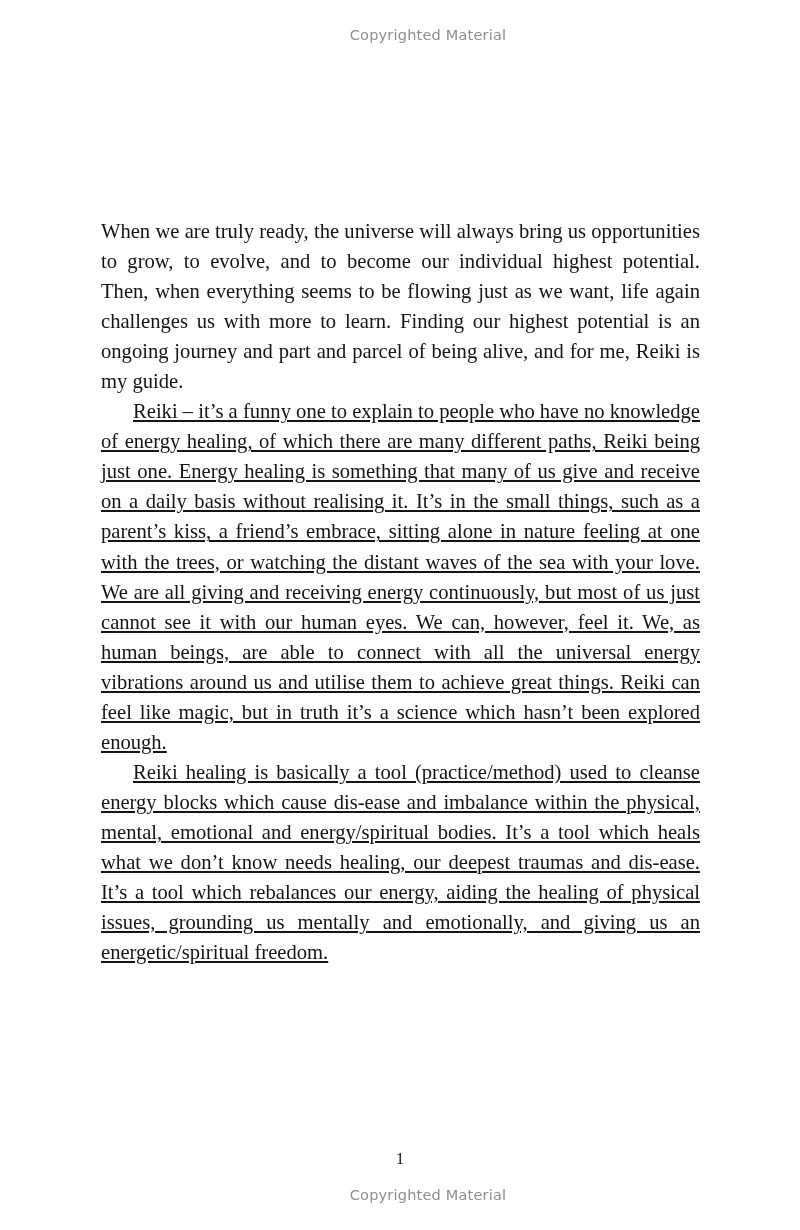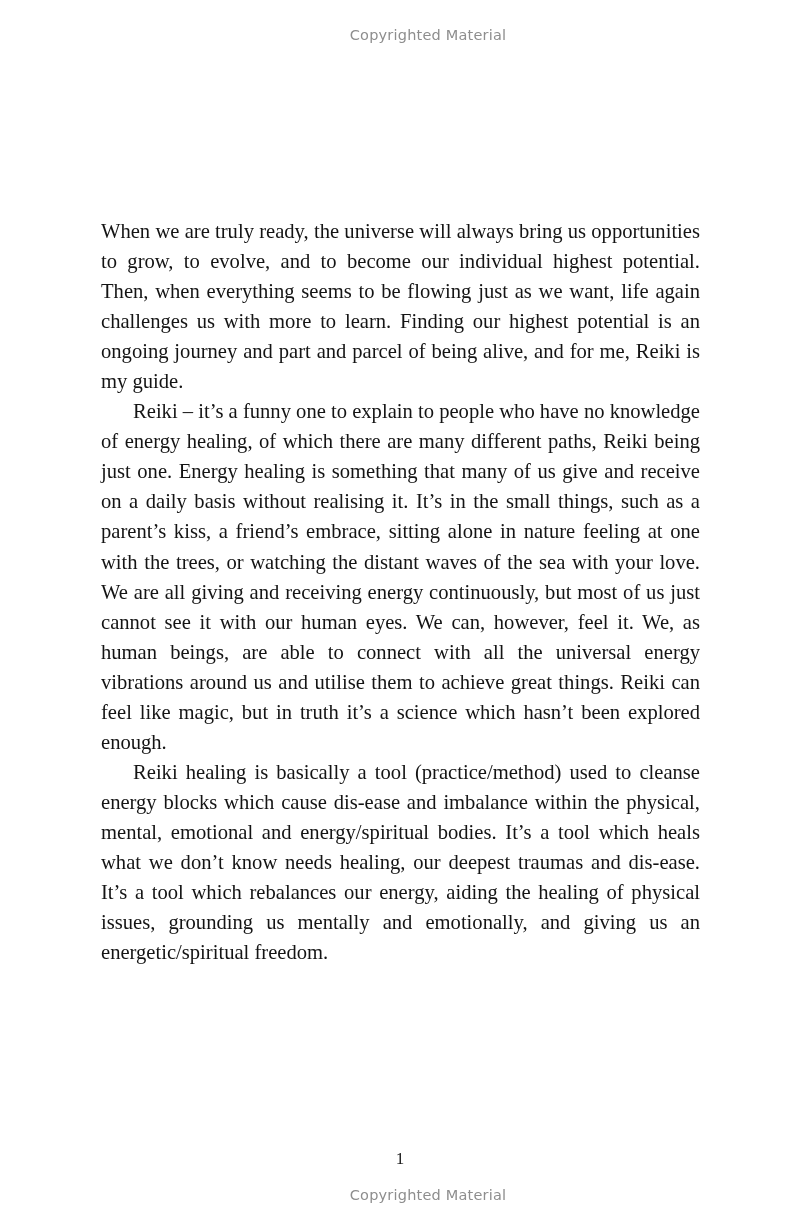--- a/index.html
+++ b/index.html
@@ -71,20 +71,21 @@
     text-justify: inter-word;
     color: #141414;
     hyphens: none;
     -webkit-hyphens: none;
   }
   .body-copy p.first {
     text-indent: 0;
   }
   .body-copy p.indented {
     text-indent: 32px;
+    text-decoration: underline;
   }
 
   
   .page-number {
     position: absolute;
     left: 0;
     top: 1149px;
     width: 800px;
     text-align: center;
     font-size: 17px;

